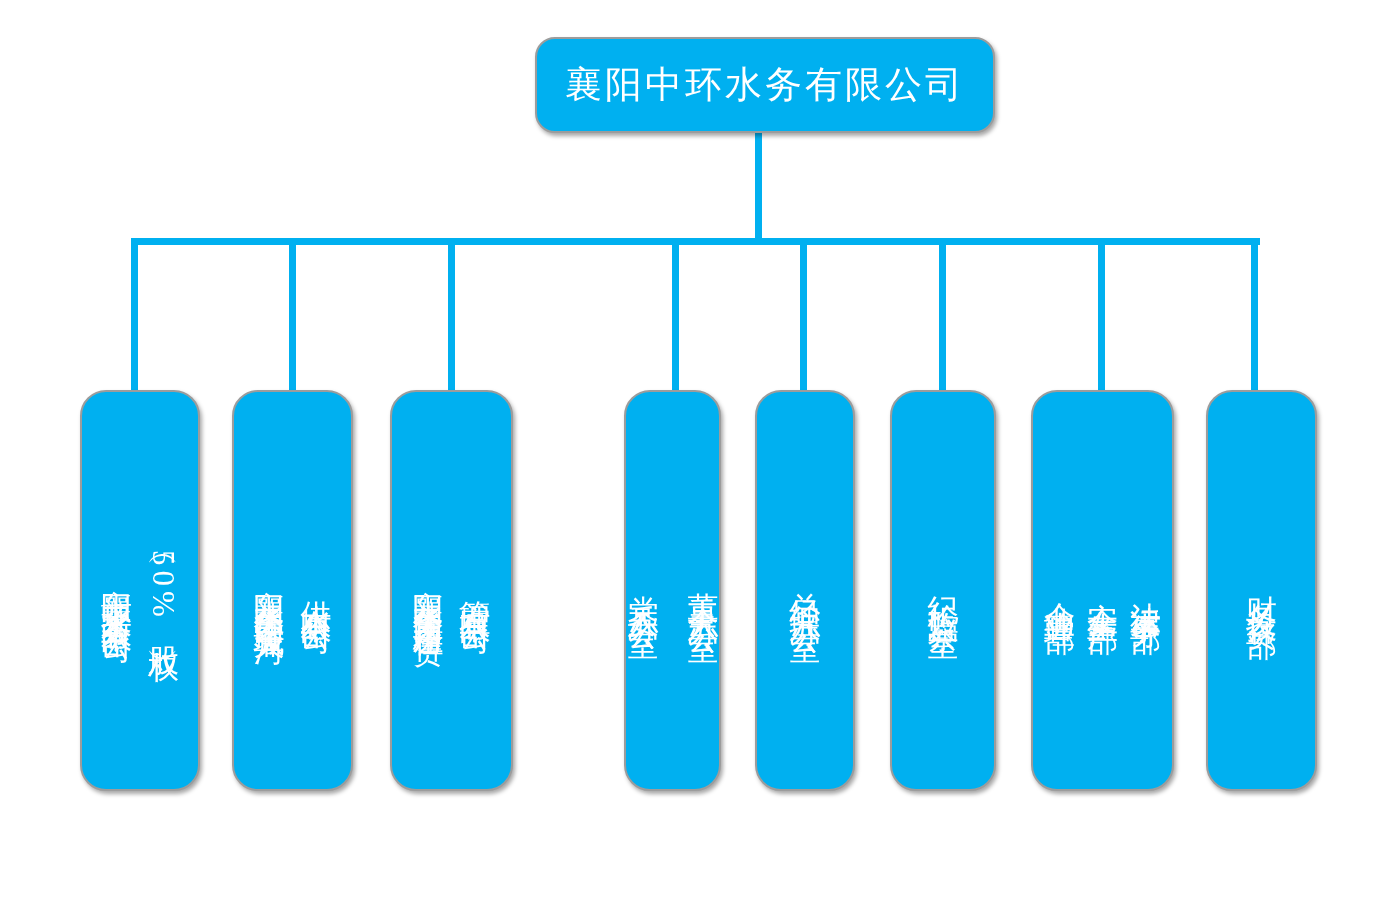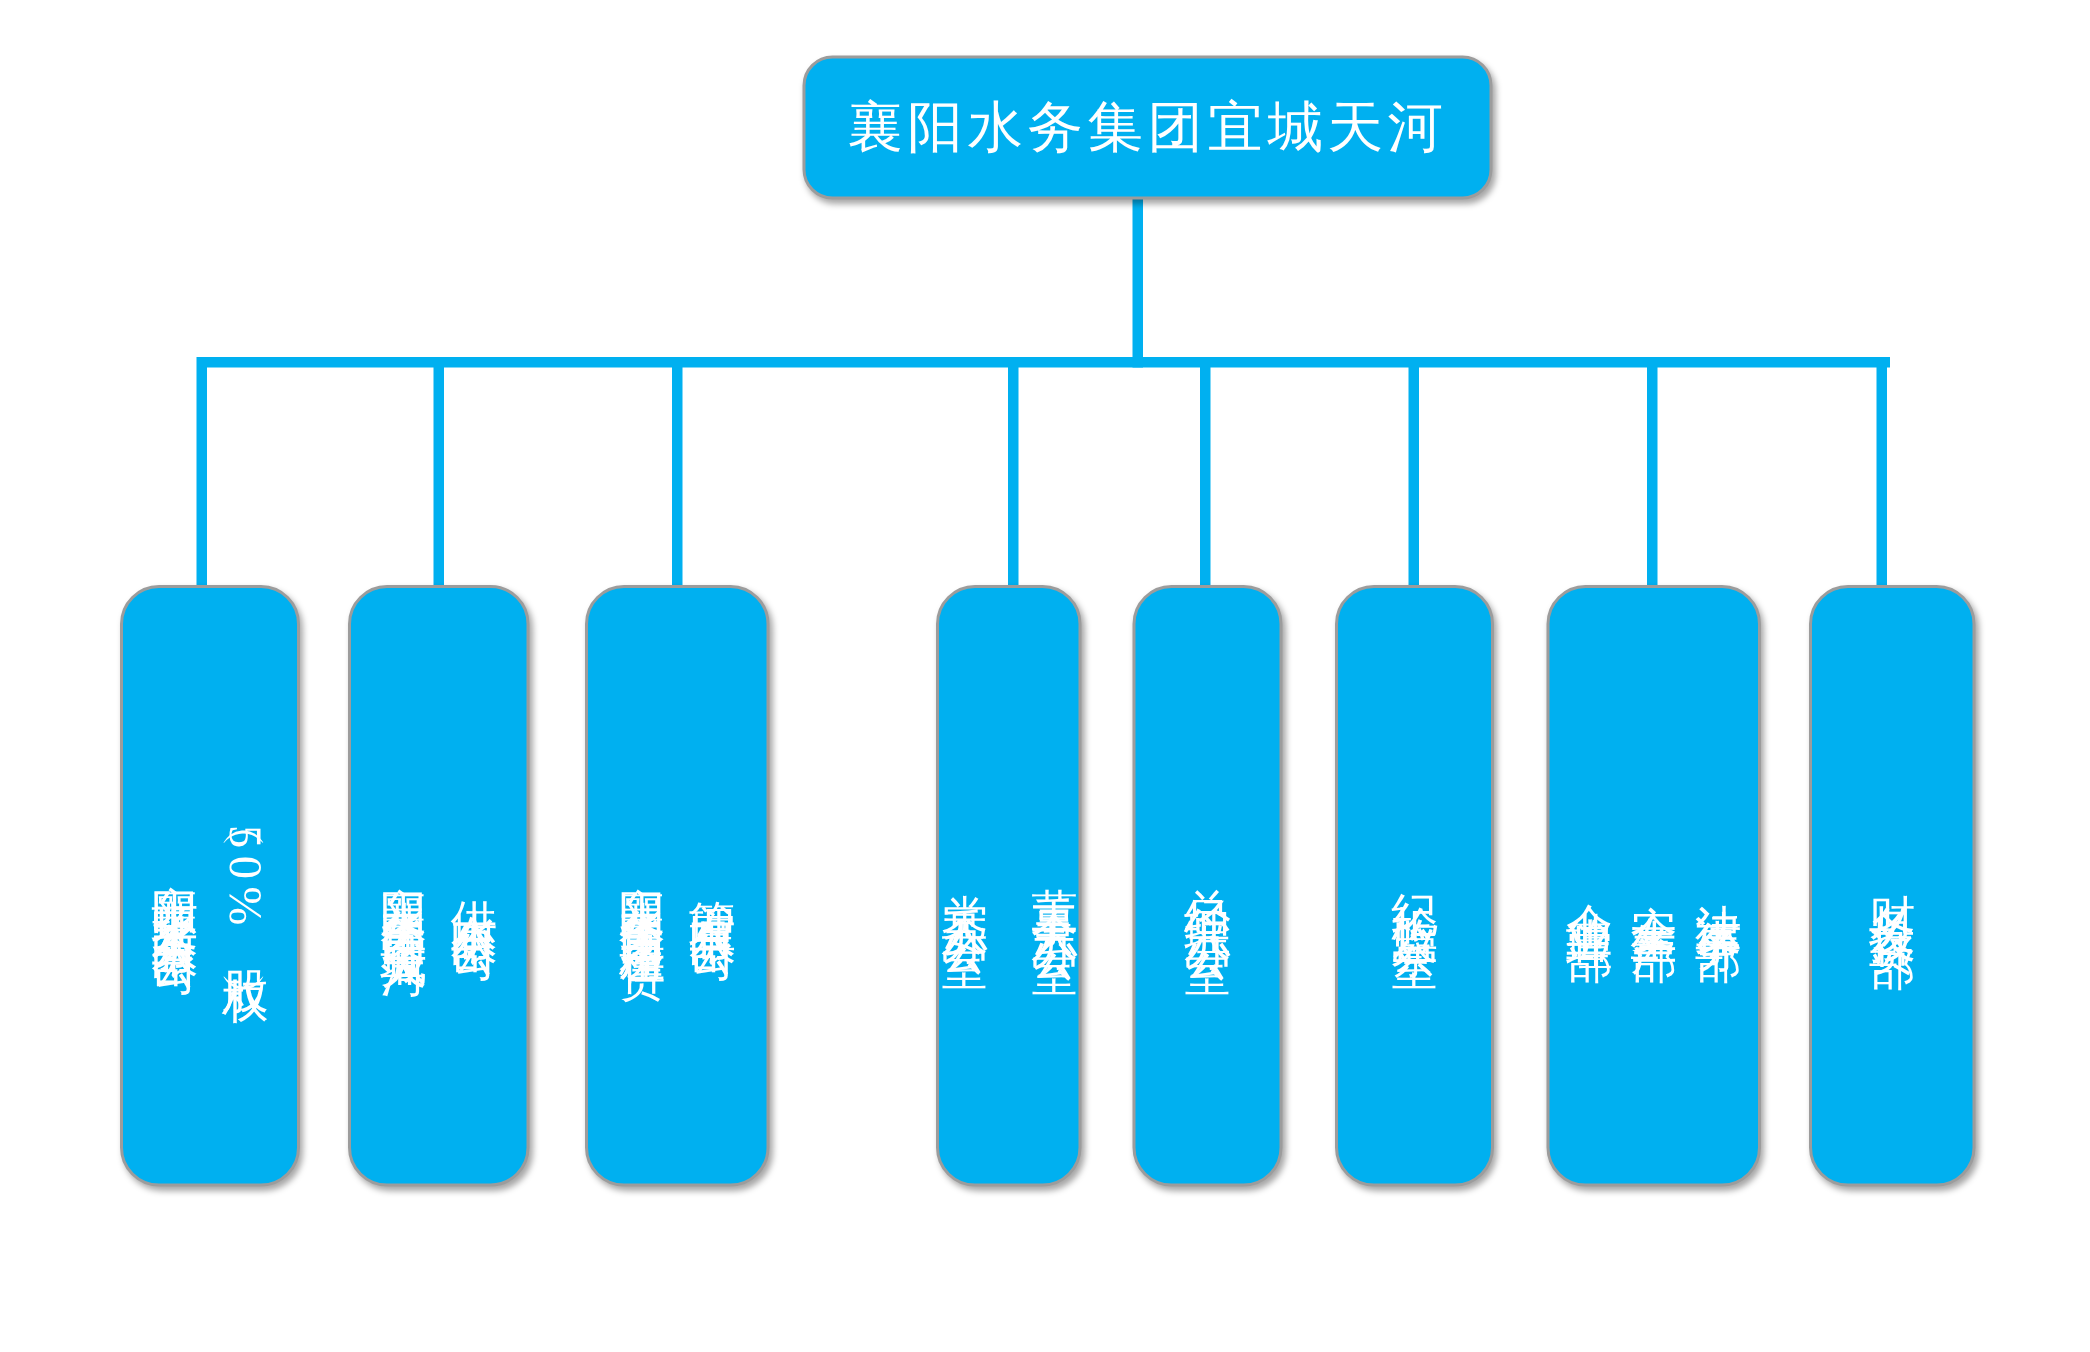--- a/index.html
+++ b/index.html
@@ -77,21 +77,21 @@
   <div class="connector" style="left:131px; top:238px; width:7px; height:154px;"></div>
   <div class="connector" style="left:289px; top:238px; width:7px; height:154px;"></div>
   <div class="connector" style="left:448px; top:238px; width:7px; height:154px;"></div>
   <div class="connector" style="left:672px; top:238px; width:7px; height:154px;"></div>
   <div class="connector" style="left:800px; top:238px; width:7px; height:154px;"></div>
   <div class="connector" style="left:939px; top:238px; width:7px; height:154px;"></div>
   <div class="connector" style="left:1098px; top:238px; width:7px; height:154px;"></div>
   <div class="connector" style="left:1251px; top:238px; width:7px; height:154px;"></div>
 
   <div class="node root-node">
-    <span class="root-label">襄阳水务集团宜城天河</span>
+    <span class="root-label">襄阳中环水务有限公司</span>
   </div>
 
   <div class="node child-node" style="left:80px; width:120px;">
     <span class="vtext">襄阳中环水务有限公司
 （50%股权）</span>
   </div>
 
   <div class="node child-node" style="left:232px; width:121px;">
     <span class="vtext">襄阳水务集团宜城天河
 供水有限公司</span>

